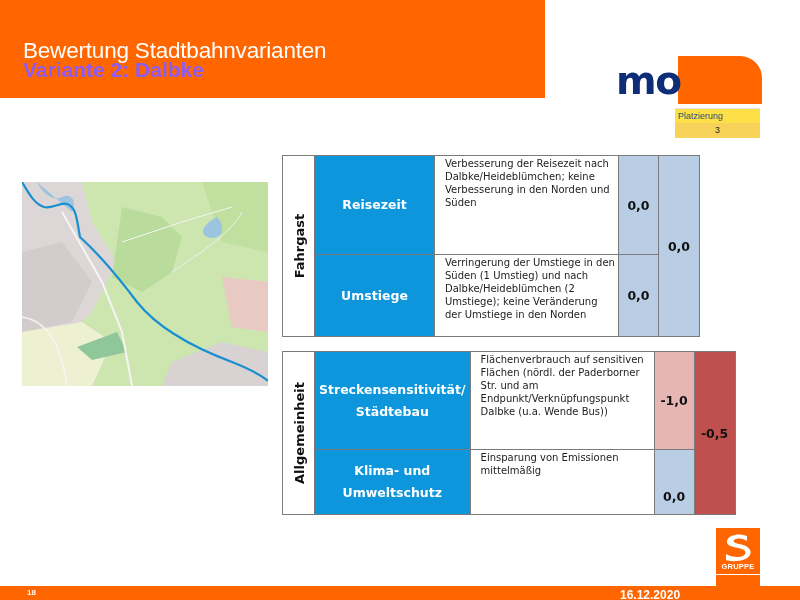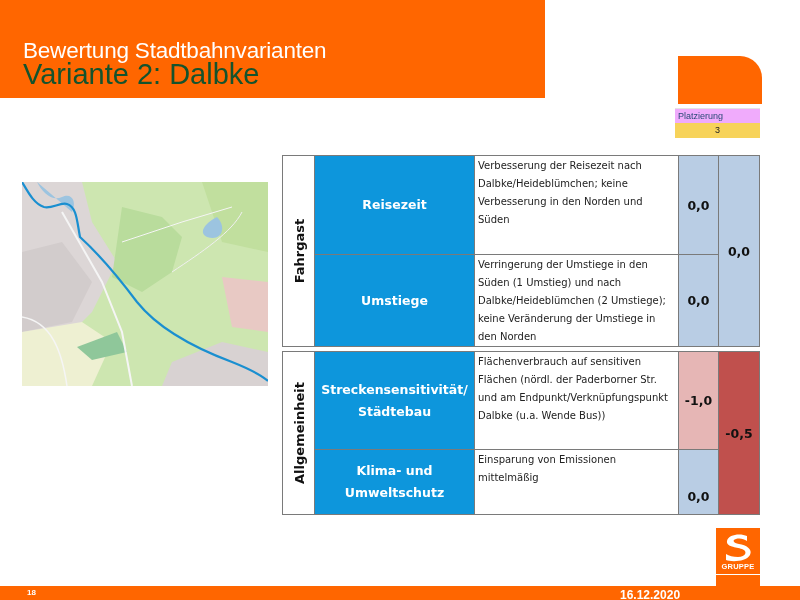--- a/index.html
+++ b/index.html
@@ -1,36 +1,36 @@
 <!DOCTYPE html>
 <html><head>
 <meta charset="utf-8">
 <style>
   *{box-sizing:border-box;margin:0;padding:0;}
   html,body{width:800px;height:600px;overflow:hidden;background:#fff;}
   body{position:relative;font-family:"Liberation Sans",sans-serif;}
   .header-band{position:absolute;left:0;top:0;width:545px;height:98px;background:#ff6600;}
   .title-line1{position:absolute;left:23px;top:38px;color:#fff;font-size:22.5px;letter-spacing:-0.2px;}
-  .title-line2{position:absolute;left:23px;top:58px;color:#14532d;font-size:29px;font-weight:normal;}
+  .title-line2{position:absolute;left:23px;top:58px;color:#8b5cf6;font-size:21px;font-weight:bold;}
   .logo{position:absolute;left:616px;top:56px;width:146px;height:48px;}
   .logo-bg{position:absolute;left:62px;top:0;width:84px;height:48px;background:#ff6600;border-top-right-radius:22px;}
   .logo-mo{position:absolute;left:0;top:2px;font-size:39px;font-weight:bold;color:#0e2d78;letter-spacing:-1.5px;font-family:"DejaVu Sans",sans-serif;}
   .logo-biel{position:absolute;left:66px;top:2px;font-size:39px;font-weight:bold;color:#fff;letter-spacing:-1.5px;font-family:"DejaVu Sans",sans-serif;}
   .rank-box{position:absolute;left:675px;top:108px;width:85px;height:31px;}
-  .rank-label{height:15px;font-size:9px;color:#2a4a78;padding:2px 0 0 3px;background:#f0abfc;border-top:1px solid #e4e4e4;}
+  .rank-label{height:15px;font-size:9px;color:#2a4a78;padding:2px 0 0 3px;background:#fde047;border-top:1px solid #e4e4e4;}
   .rank-value{height:15px;background:#f7d35a;font-size:9px;text-align:center;line-height:15px;color:#222;}
   .map{position:absolute;left:22px;top:182px;width:246px;height:204px;overflow:hidden;background:#cfe8b6;}
   .eval-table{position:absolute;left:282px;border-collapse:collapse;table-layout:fixed;font-family:"DejaVu Sans",sans-serif;}
   .eval-table td{border:1px solid #7a7a7a;vertical-align:middle;}
   .t1{top:155px;}
   .t2{top:351px;}
   .cat-cell{width:32px;background:#fff;position:relative;}
   .cat-text{position:absolute;left:50%;top:50%;transform:translate(-50%,-50%) rotate(-90deg);white-space:nowrap;font-weight:bold;font-size:13px;color:#111;}
-  .crit-cell{width:160px;background:#0d96dc;color:#fff;font-weight:bold;font-size:12.5px;text-align:center;line-height:22px;padding:0 4px;}
-  .desc-cell{width:204px;background:#fff;font-size:10px;line-height:18px;color:#222;vertical-align:top !important;padding:1px 3px 0 3px;}
+  .crit-cell{width:120px;background:#0d96dc;color:#fff;font-weight:bold;font-size:12.5px;text-align:center;line-height:22px;padding:0 4px;}
+  .desc-cell{width:184px;background:#fff;font-size:10px;line-height:13px;color:#222;vertical-align:top !important;padding:1px 3px 0 10px;}
   .score-cell{width:40px;text-align:center;font-weight:bold;font-size:12.5px;color:#111;}
   .total-cell{width:41px;text-align:center;font-weight:bold;font-size:12.5px;color:#111;}
   .neutral{background:#b9cde4;}
   .light-red{background:#e6b6b5;}
   .dark-red{background:#c0504d;}
   .footer-band{position:absolute;left:0;top:586px;width:800px;height:14px;background:#ff6600;}
   .page-num{position:absolute;left:27px;top:588px;color:#fff;font-size:8px;font-weight:bold;}
   .footer-date{position:absolute;left:620px;top:588px;color:#fff;font-size:12px;font-weight:bold;}
   .group-logo{position:absolute;left:716px;top:528px;width:44px;height:88px;background:#ff6600;}
   .group-divider{position:absolute;left:0;top:46px;width:44px;height:1px;background:#fff;}
@@ -38,20 +38,21 @@
 </style>
 </head>
 <body>
 
 <div class="header-band"></div>
 <div class="title-line1">Bewertung Stadtbahnvarianten</div>
 <div class="title-line2">Variante 2: Dalbke</div>
 
 <div class="logo">
   <div class="logo-bg"></div>
+  <span class="logo-mo">mo</span>
 </div>
 
 <div class="rank-box">
   <div class="rank-label">Platzierung</div>
   <div class="rank-value">3</div>
 </div>
 
 <div class="map">
   <svg width="246" height="204" viewBox="0 0 246 204">
     <rect width="246" height="204" fill="#cde6b0"></rect>

